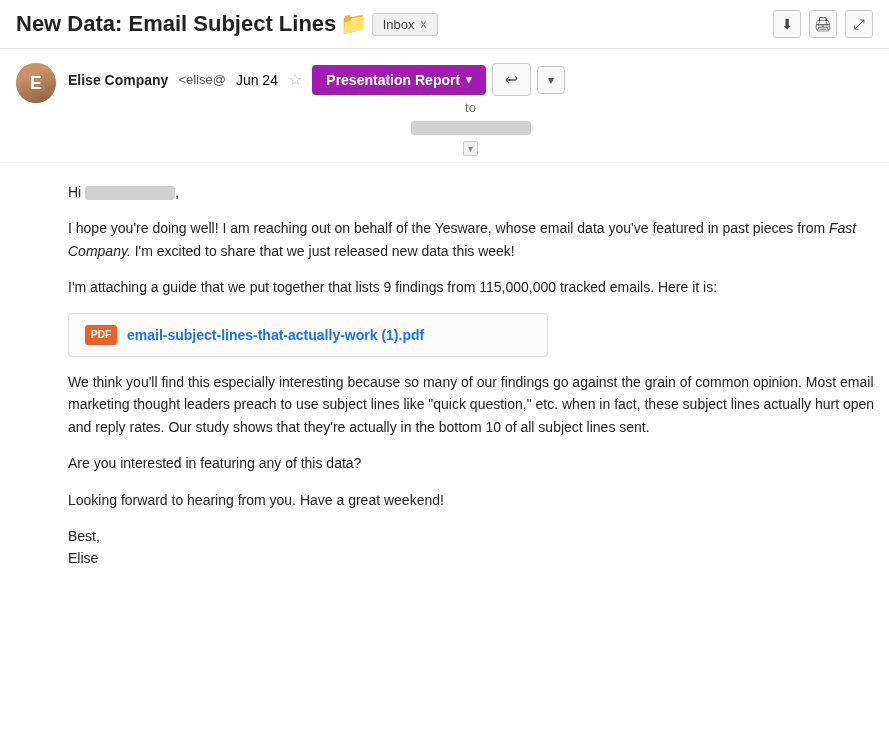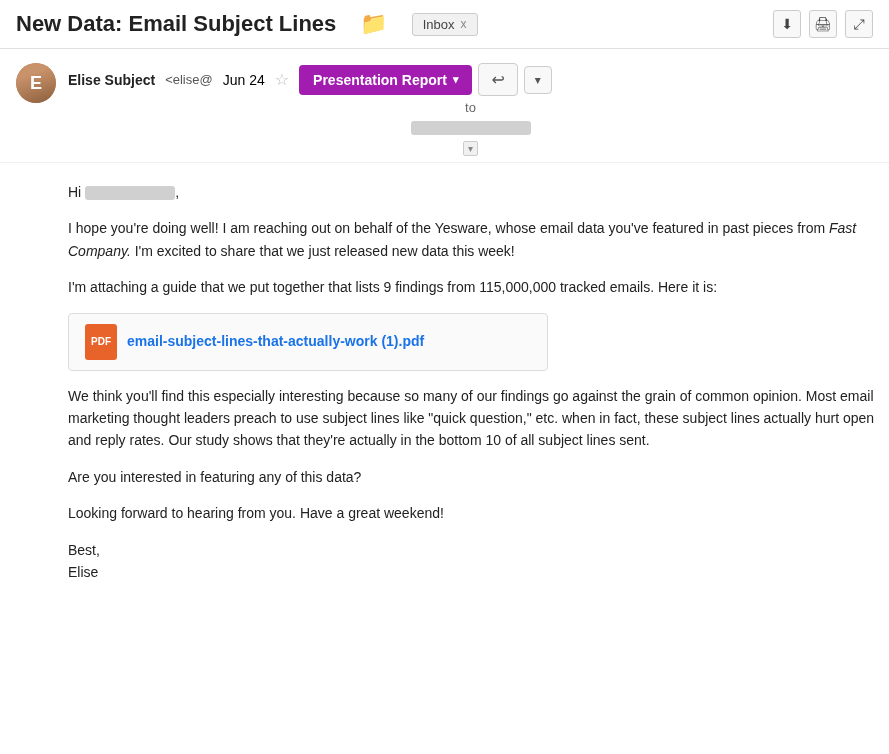--- a/index.html
+++ b/index.html
@@ -11,21 +11,21 @@
       color: #222;
       font-size: 14px;
     }
 
     
     .top-bar {
       display: flex;
       align-items: center;
       padding: 10px 16px;
       border-bottom: 1px solid #e0e0e0;
-      gap: 24px;
+      gap: 4px;
     }
     .email-subject {
       font-size: 22px;
       font-weight: bold;
       color: #222;
       flex-shrink: 0;
     }
     .folder-icon {
       font-size: 22px;
       color: #f5a623;
@@ -226,21 +226,21 @@
       border: 1px solid #ddd;
       border-radius: 4px;
       padding: 10px 16px;
       margin-bottom: 14px;
       background: #fafafa;
       max-width: 480px;
       cursor: pointer;
     }
     .pdf-icon {
       width: 32px;
-      height: 36px;
+      height: 20px;
       background: #e8632a;
       border-radius: 3px;
       display: flex;
       align-items: center;
       justify-content: center;
       color: #fff;
       font-size: 10px;
       font-weight: bold;
       flex-shrink: 0;
     }
@@ -274,21 +274,21 @@
     </div>
   </div>
 </div>
 
 <div class="email-header">
   <div class="avatar">
     <div class="avatar-img">E</div>
   </div>
   <div class="email-meta">
     <div class="email-meta-row1">
-      <span class="sender-name">Elise Subject</span>
+      <span class="sender-name">Elise Company</span>
       <span class="sender-email">&lt;elise@</span>
       <span class="date-str">Jun 24</span>
       <span class="star-icon">☆</span>
       <div class="header-right">
         <button class="presentation-btn">
           <span>Presentation Report</span>
           <span class="arrow-down">▾</span>
         </button>
         <button class="reply-btn">
           <span>↩</span>

